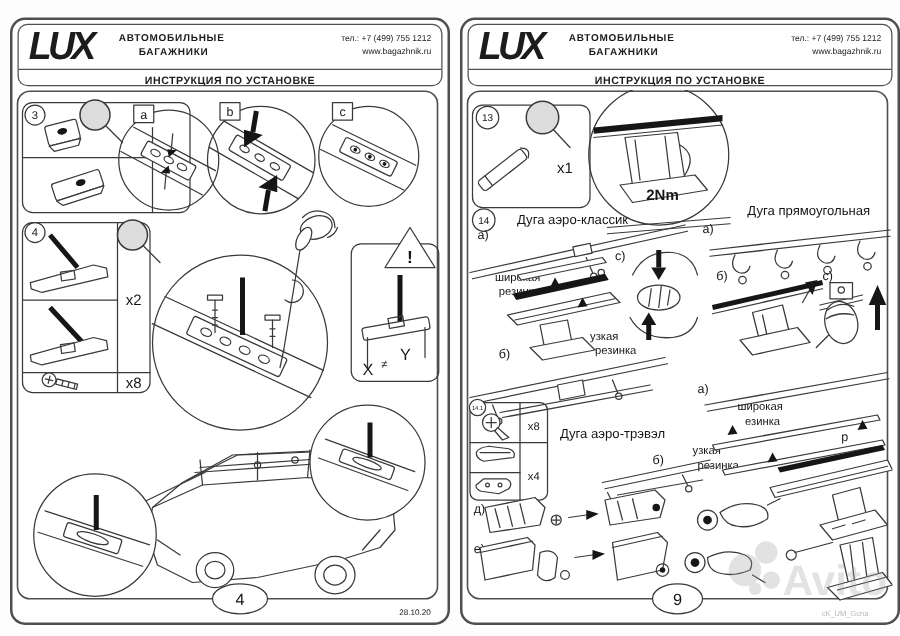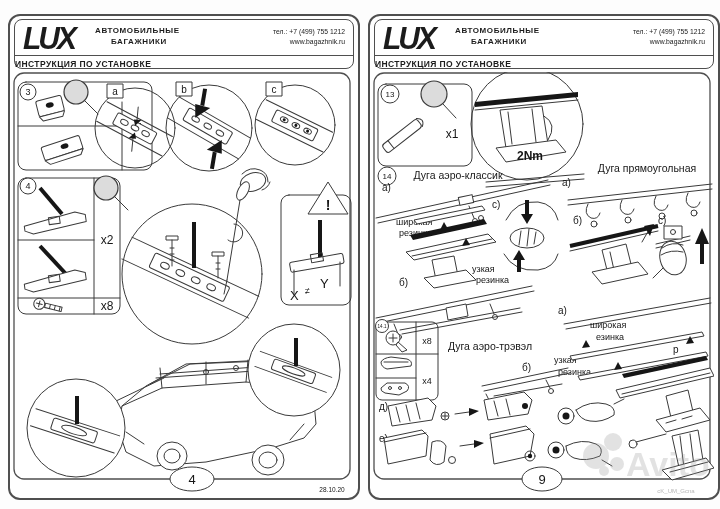--- a/index.html
+++ b/index.html
@@ -9,21 +9,21 @@
         border:2px solid #4f4f4f;border-radius:12px;box-sizing:border-box;}
   #page-left{left:8px;} #page-right{left:368px;}
   .hdr{position:absolute;left:4px;right:4px;top:3px;height:50px;
        border:1.3px solid #4f4f4f;border-radius:8px;box-sizing:border-box;background:#fff;}
   .hdr-top{display:flex;align-items:center;height:30px;padding:2px 8px 0 8px;}
   .brand{font-weight:bold;font-style:italic;font-size:30px;letter-spacing:-3px;
          line-height:0.9;transform:scaleY(1.05);}
   .tagline{margin-left:21px;font-weight:bold;font-size:8px;letter-spacing:0.6px;line-height:1.35;}
   .tagline .l2{padding-left:16px;}
   .contact{margin-left:auto;text-align:right;font-size:6.8px;line-height:1.5;color:#222;}
-  .hdr-title{border-top:1px solid #4f4f4f;margin-top:3px;text-align:left;
+  .hdr-title{border-top:1px solid #4f4f4f;margin-top:3px;text-align:center;
              font-weight:bold;font-size:8.5px;letter-spacing:0.4px;padding-top:3px;}
   .content-svg{position:absolute;left:0;top:56px;width:344px;height:430px;}
   svg .ln{stroke:#3a3a3a;stroke-width:1;fill:none;stroke-linecap:round;stroke-linejoin:round;}
   svg .w{fill:#fff;stroke:#3a3a3a;stroke-width:1;stroke-linejoin:round;}
   svg .g{fill:#dcdcdc;stroke:#3a3a3a;stroke-width:1.2;}
   svg .b{fill:#161616;stroke:none;}
   svg .tb{stroke:#161616;stroke-width:4;fill:none;}
   svg .t{fill:#161616;font-family:"Liberation Sans",sans-serif;}
   svg .tc{text-anchor:middle;}
   svg .box{fill:none;stroke:#4f4f4f;stroke-width:1.3;}

